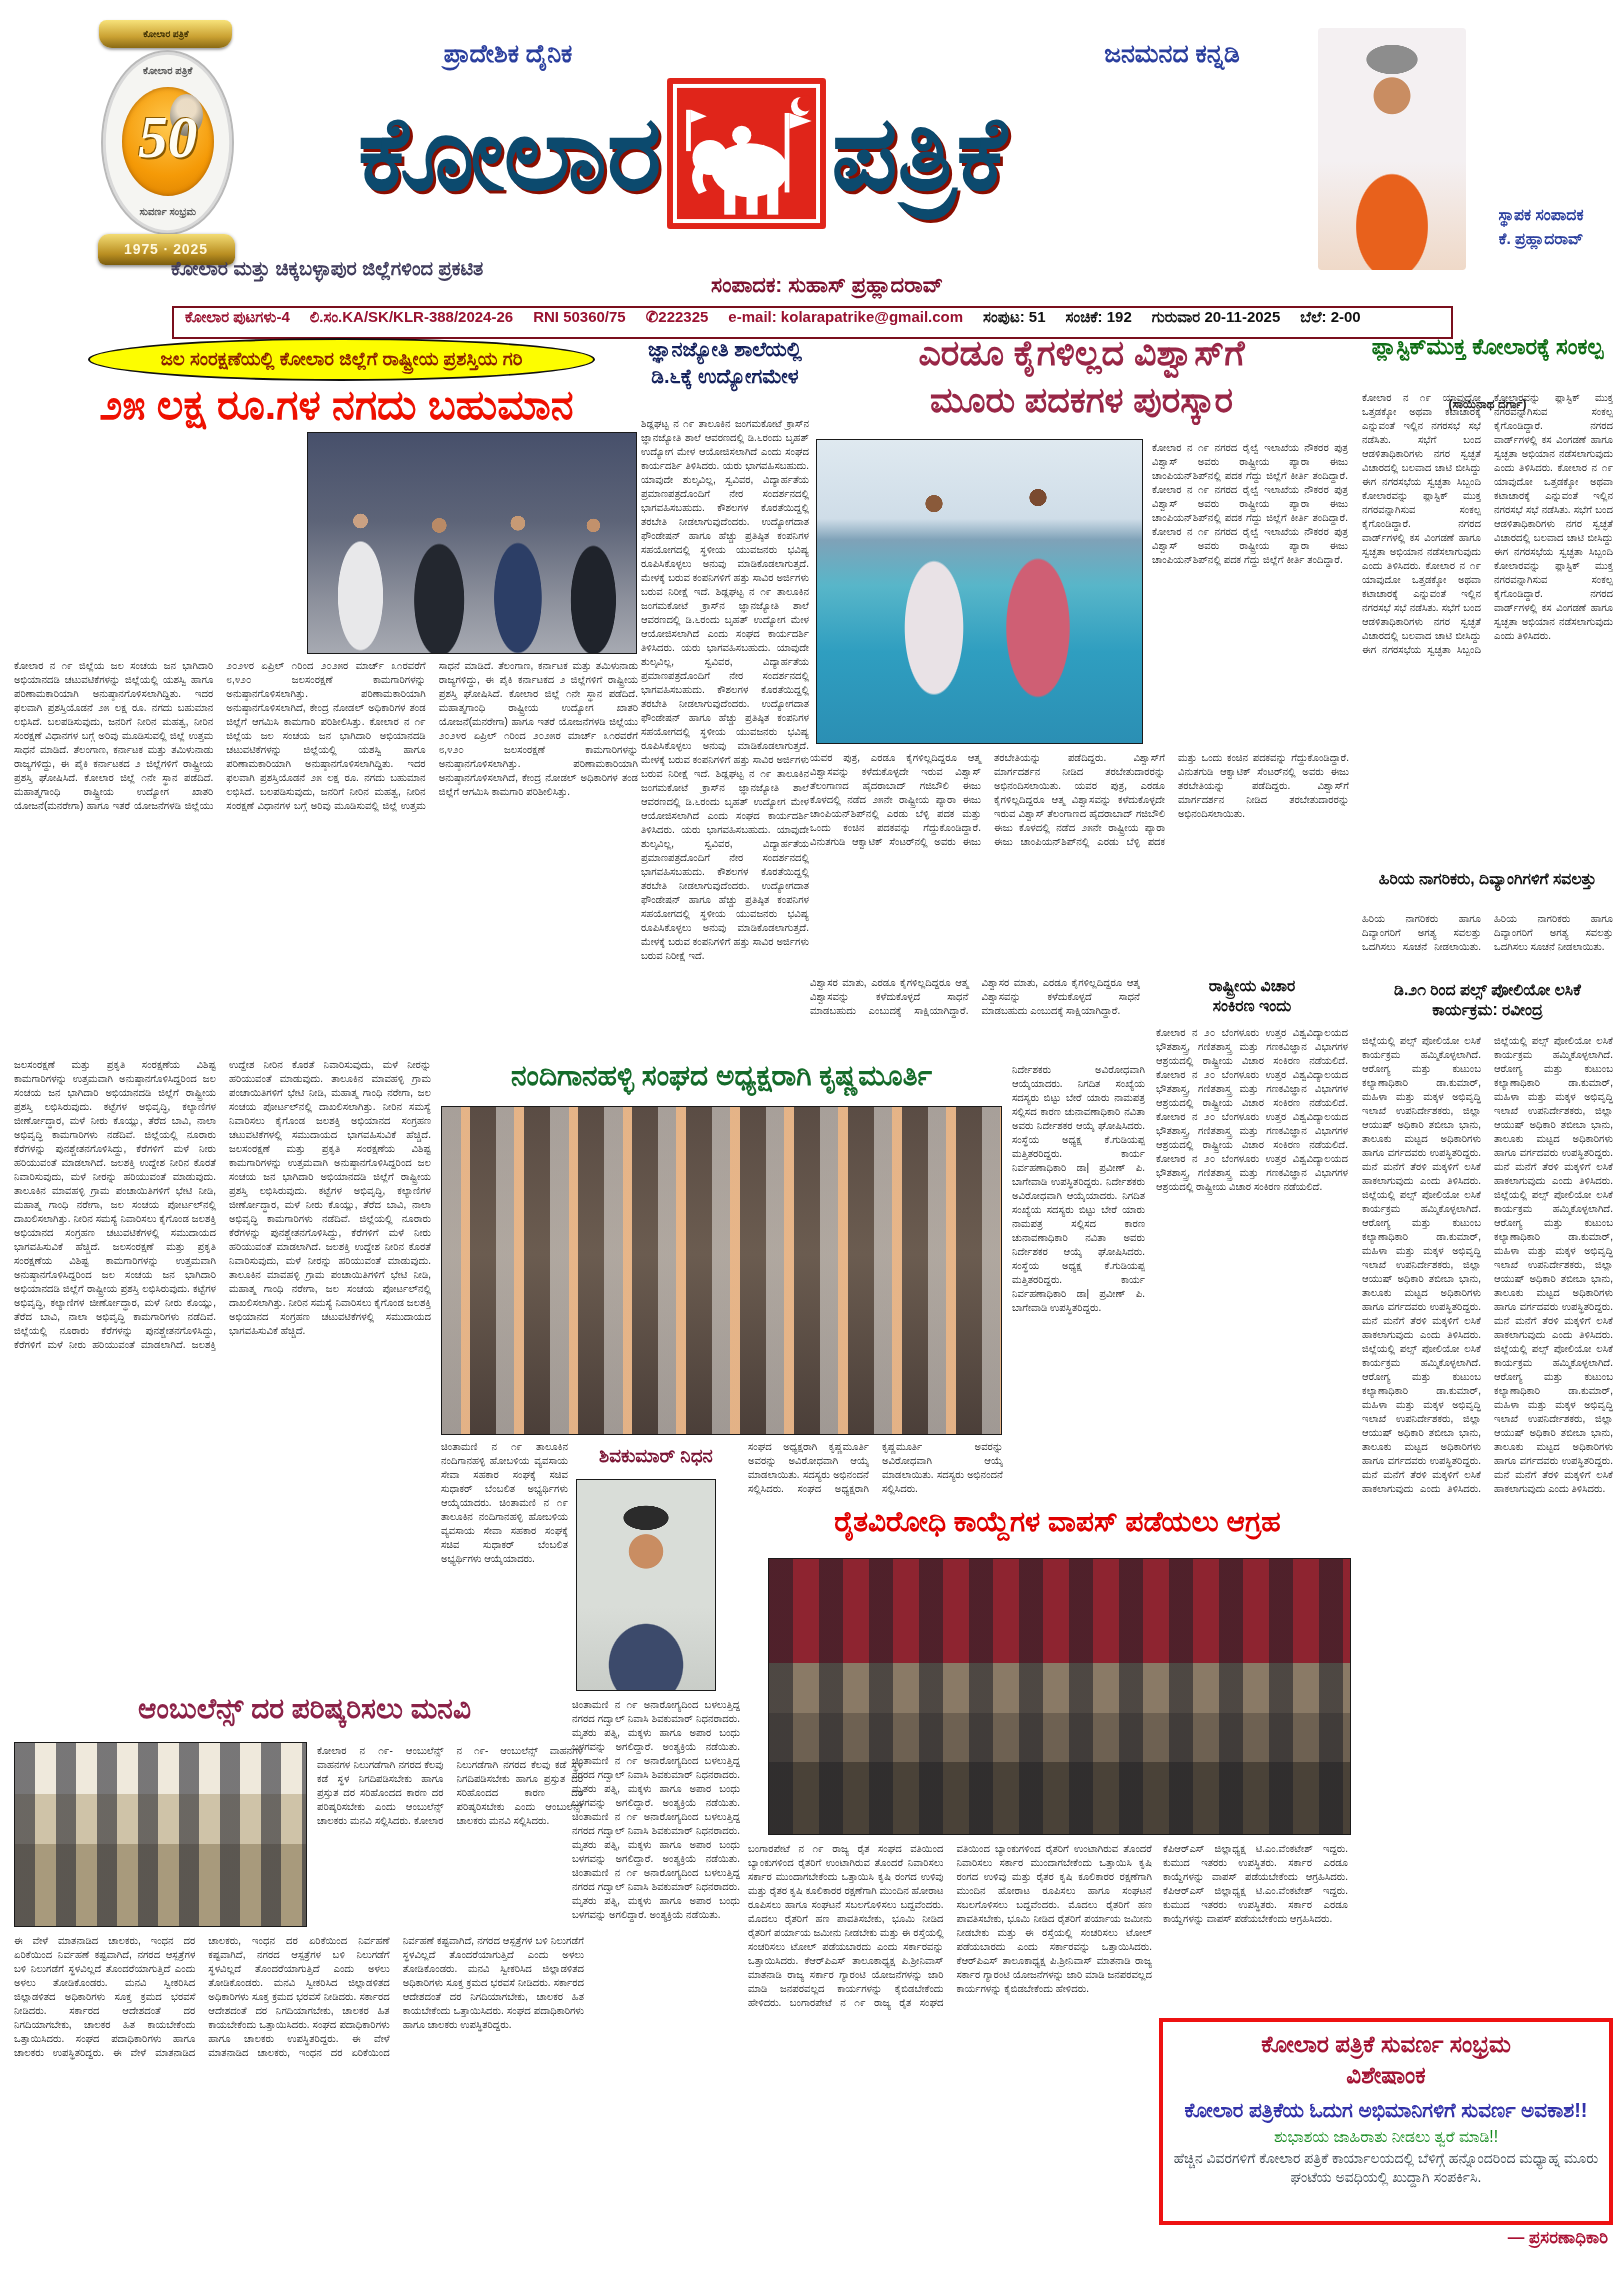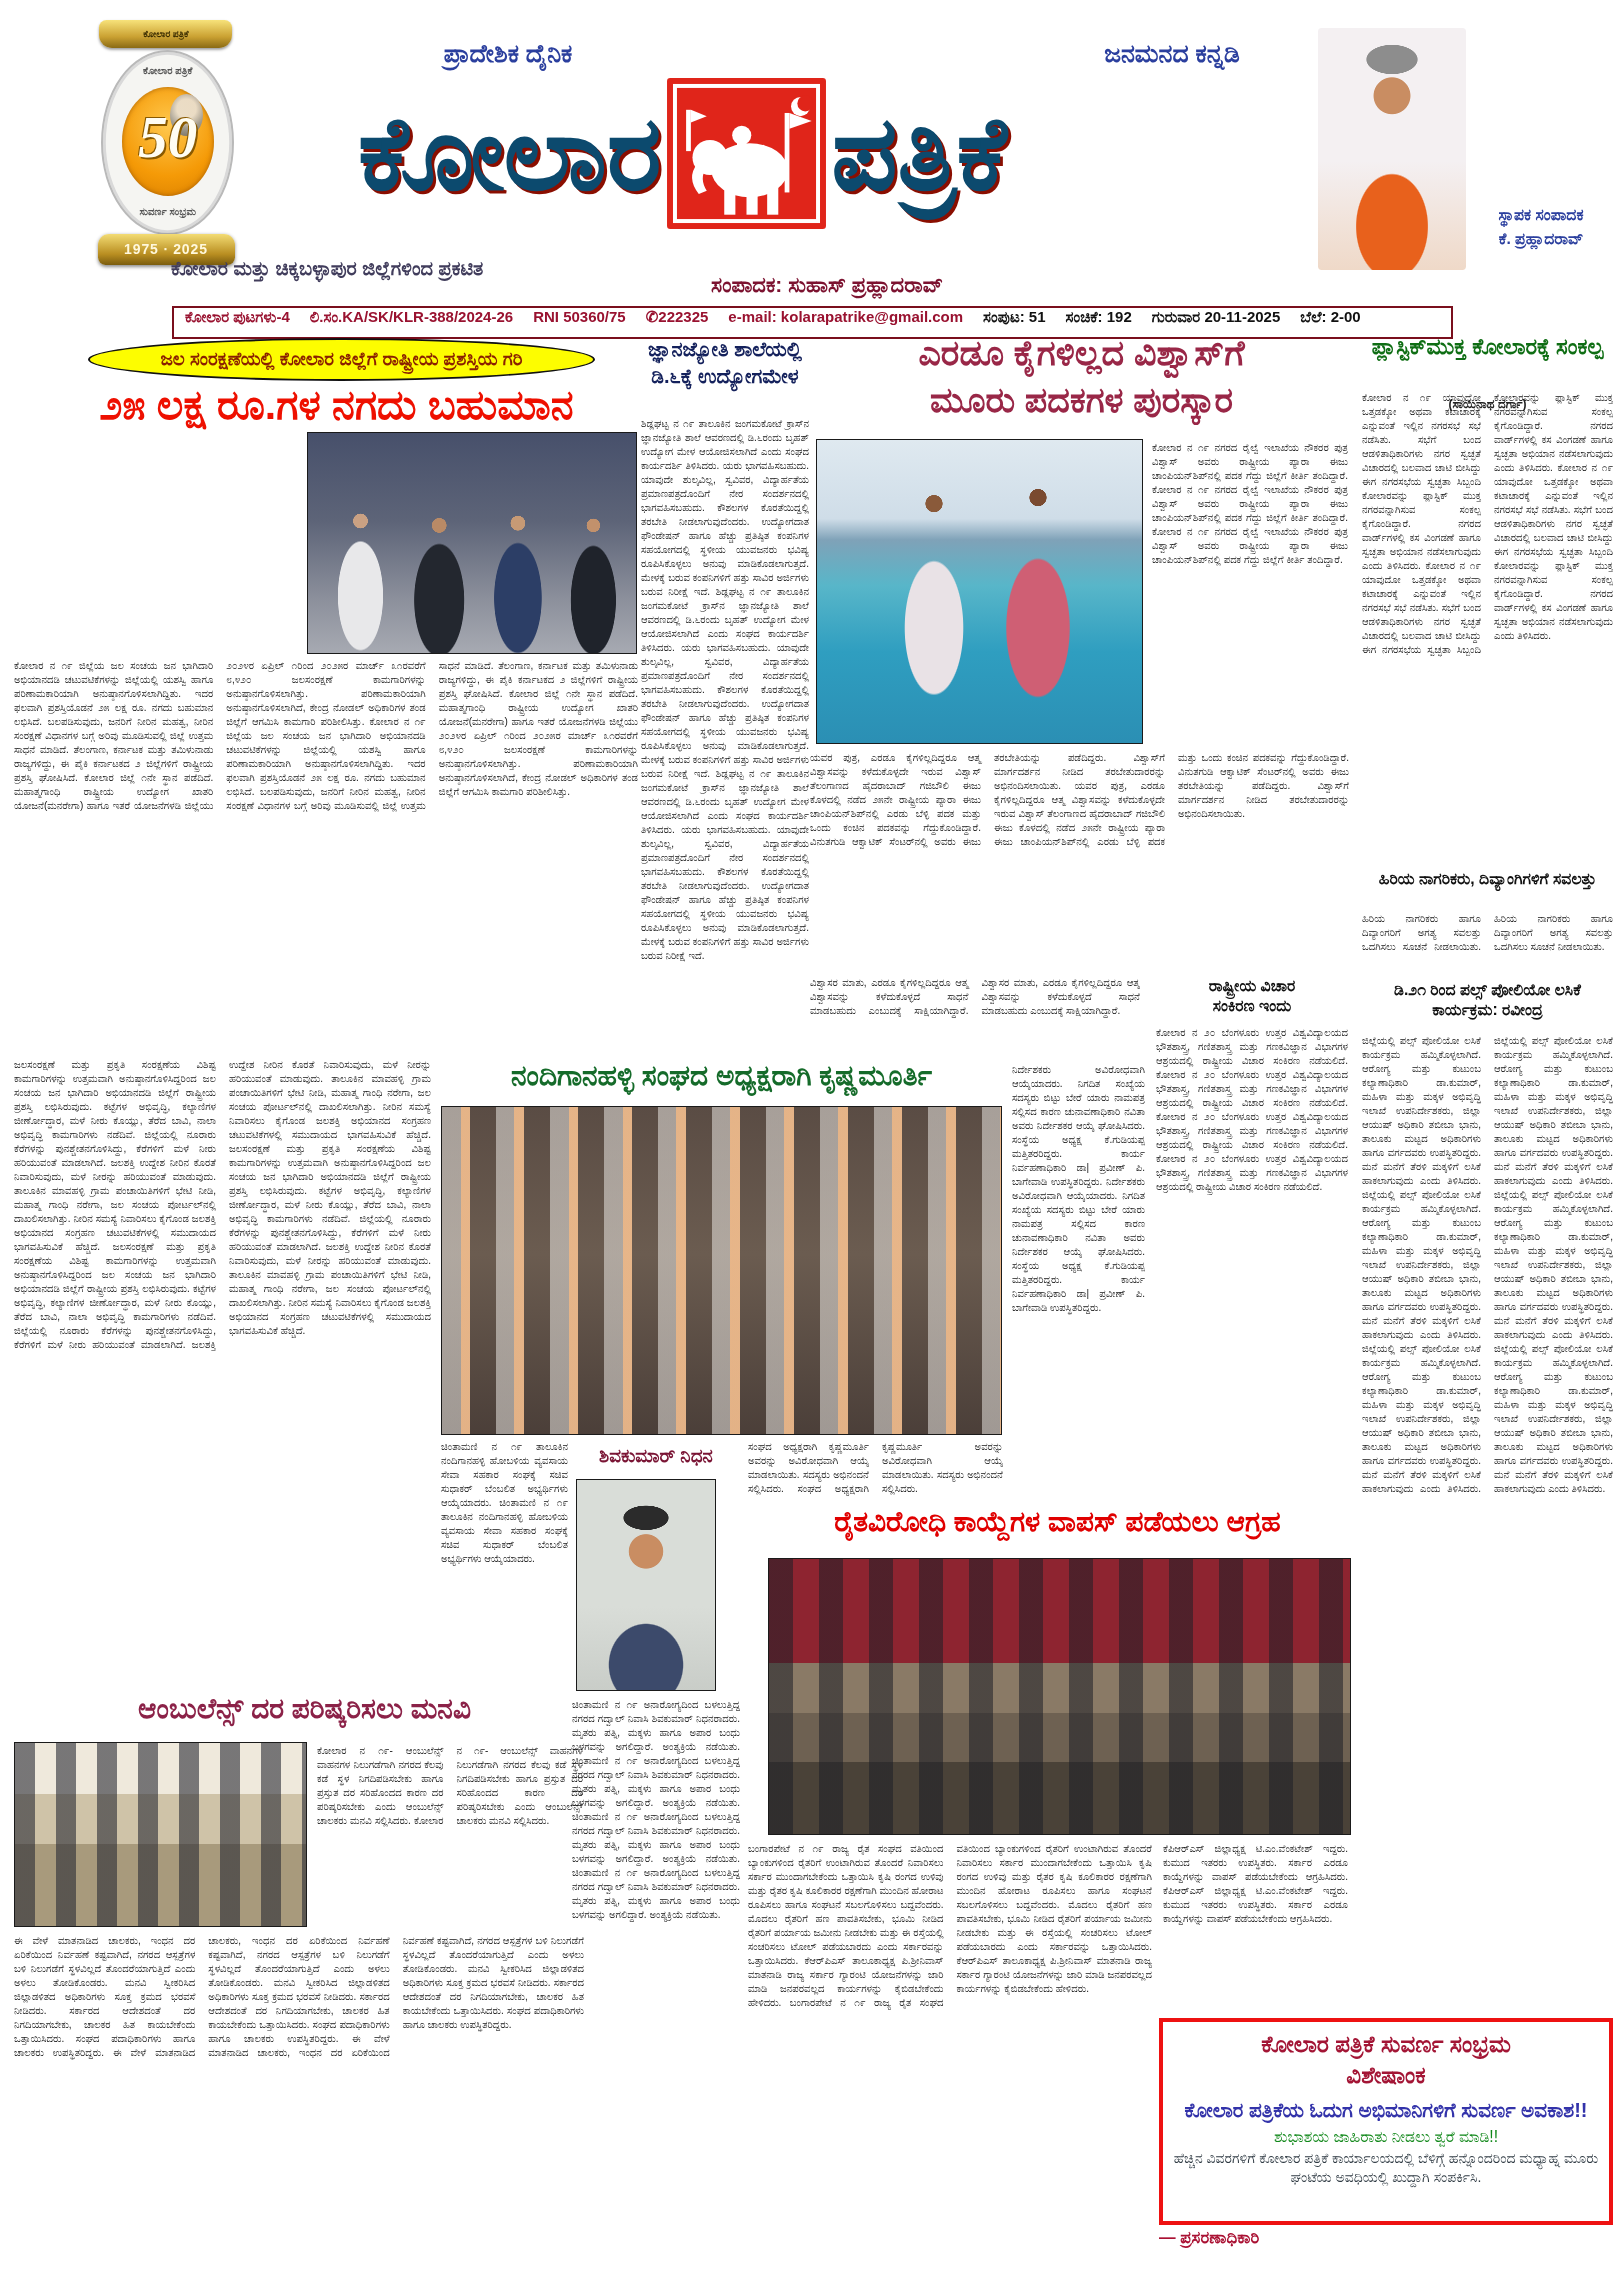--- a/index.html
+++ b/index.html
@@ -97,21 +97,21 @@
   .ph-ambulance{left:14px;top:1742px;width:293px;height:185px;background:
      repeating-linear-gradient(90deg, rgba(40,42,52,.6) 0 20px, rgba(190,180,155,0) 20px 41px),
      linear-gradient(180deg,#efe9dc 0 28%, #cfc3a8 28% 55%, #a89a7c 55% 100%);}
   
   .special-box{left:1159px;top:2018px;width:454px;height:207px;border:4.6px solid #ee1111;background:#fff;
      box-sizing:border-box;text-align:center;padding:7.4px 9.2px;}
   .sb-title{font-size:23px;font-weight:bold;color:#a31535;line-height:1.35;}
   .sb-l1{font-size:20px;font-weight:bold;color:#3333aa;margin-top:5.5px;line-height:1.35;}
   .sb-l2{font-size:15.7px;font-weight:normal;color:#11881a;margin-top:3.7px;}
   .sb-l3{font-size:14px;color:#2f3a43;margin-top:3.7px;line-height:1.35;}
-  .signoff{left:1159px;top:2228px;width:449px;text-align:left;font-size:16.6px;font-weight:bold;color:#aa1133;}
+  .signoff{left:1159px;top:2228px;width:449px;text-align:right;font-size:16.6px;font-weight:bold;color:#aa1133;}
 </style>
 </head>
 <body>
 
 <div class="page">
 
   <div class="abs logo-wrap">
     <div class="logo-ribbon-top">ಕೋಲಾರ ಪತ್ರಿಕೆ</div>
     <div class="logo-circle">
       <div class="logo-ring-top">ಕೋಲಾರ ಪತ್ರಿಕೆ</div>

